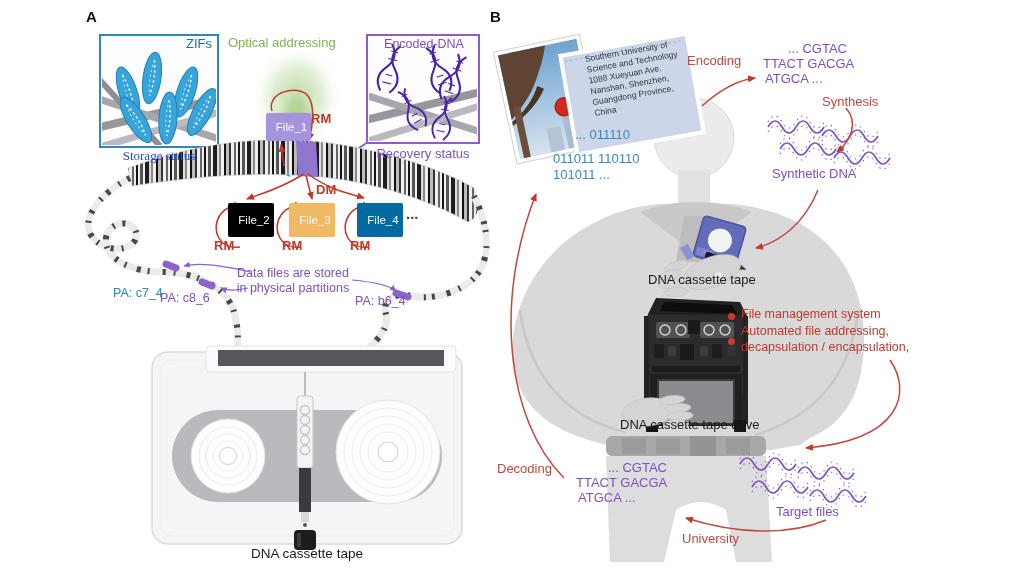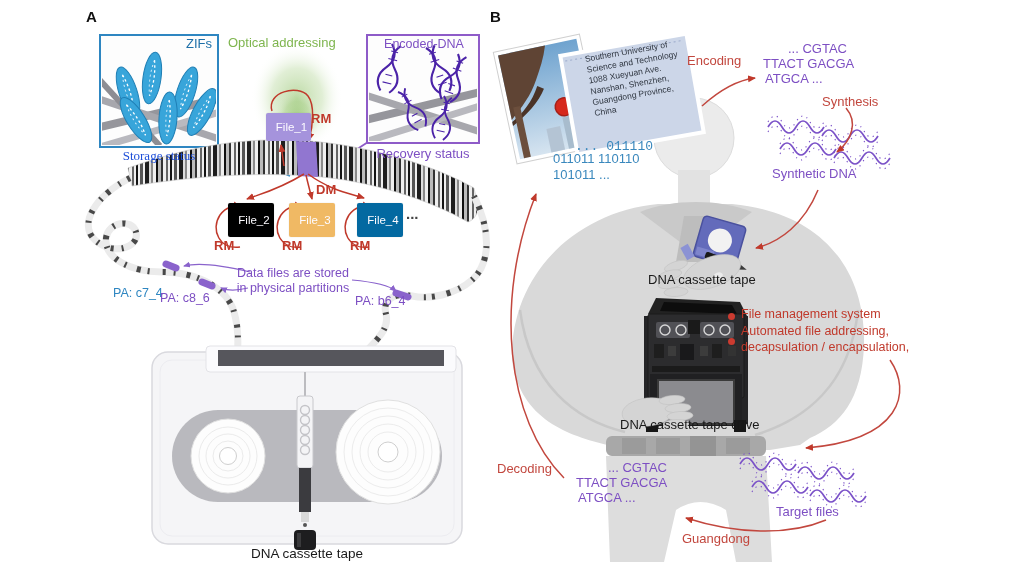--- a/index.html
+++ b/index.html
@@ -35,21 +35,21 @@
   #dots{left:406px;top:205px;font-size:15px;font-weight:bold;color:#444;}
   #pa0{left:113px;top:271px;font-size:12.5px;margin-top:15px;}
   #pa1{left:160px;top:291px;font-size:12.5px;}
   #pa2{left:355px;top:294px;font-size:12.5px;}
   #noteBox{left:228px;top:266px;width:130px;text-align:center;font-size:12.5px;white-space:normal;line-height:1.22;}
   #aCaption{left:227px;top:546px;width:160px;text-align:center;font-size:13.5px;}
   
   #bLabel{left:490px;top:8px;}
   #cardText{left:584px;top:54px;width:106px;font-size:8.5px;color:#2f3640;line-height:1.3;
             white-space:normal;transform:rotate(-10deg);transform-origin:0 0;}
-  #bin0{left:575px;top:140px;font-family:Liberation Mono, monospace;}
+  #bin0{left:575px;top:128px;}
   #bin1{left:553px;top:152px;}
   #bin2{left:553px;top:168px;}
   #encoding{left:687px;top:54px;}
   #dnaTop0{left:788px;top:42px;}
   #dnaTop1{left:763px;top:57px;}
   #dnaTop2{left:765px;top:72px;}
   #synthesis{left:822px;top:95px;}
   #syntheticDna{left:772px;top:167px;}
   #cassetteCaptionB{left:648px;top:273px;}
   #bullets{left:728px;top:306px;width:282px;white-space:normal;}
@@ -402,15 +402,15 @@
     </div>
   </div>
 </div>
 
 <div class="lbl dark" id="driveCaption">DNA cassette tape drive</div>
 <div class="lbl redlite" id="decoding">Decoding</div>
 <div class="lbl purple" id="dnaBot0">... CGTAC</div>
 <div class="lbl purple" id="dnaBot1">TTACT GACGA</div>
 <div class="lbl purple" id="dnaBot2">ATGCA ...</div>
 <div class="lbl purple" id="targetFiles">Target files</div>
-<div class="lbl redlite" id="sequencing">Guangdong</div>
+<div class="lbl redlite" id="sequencing">University</div>
 
 </div>
 
 </body></html>

